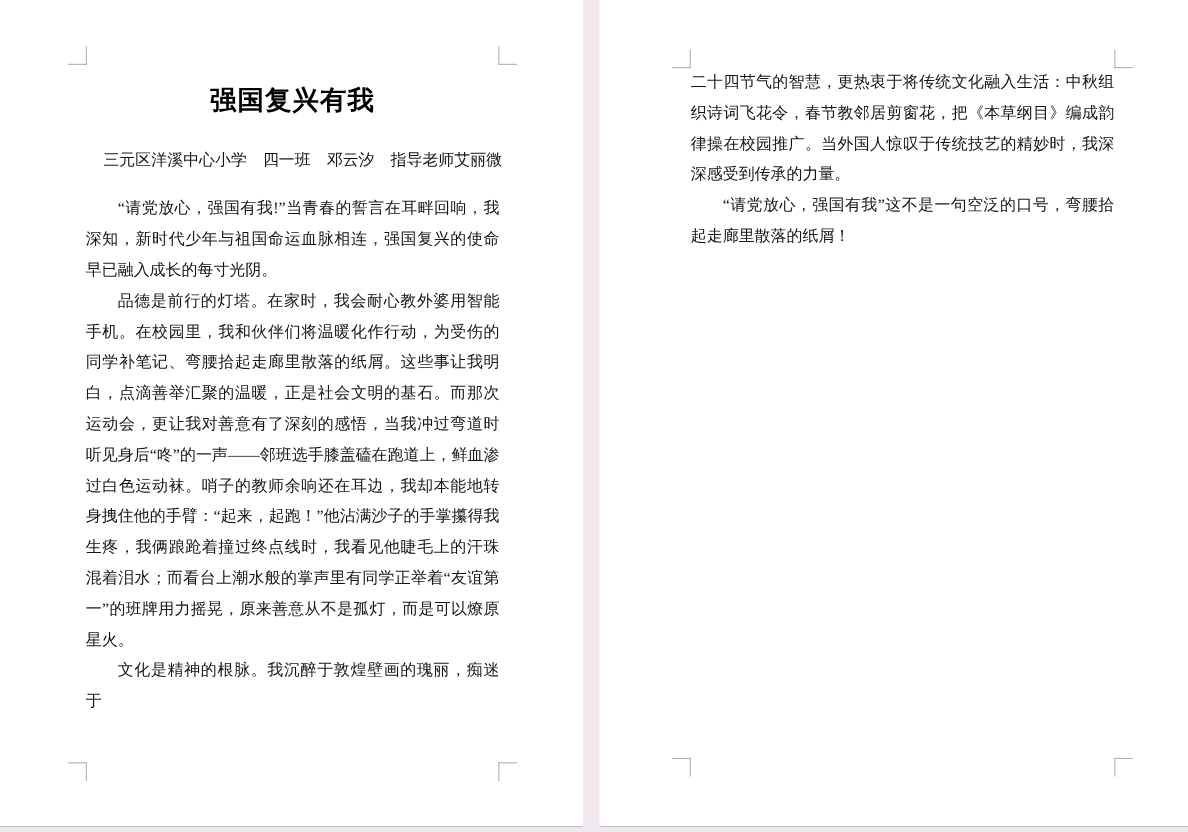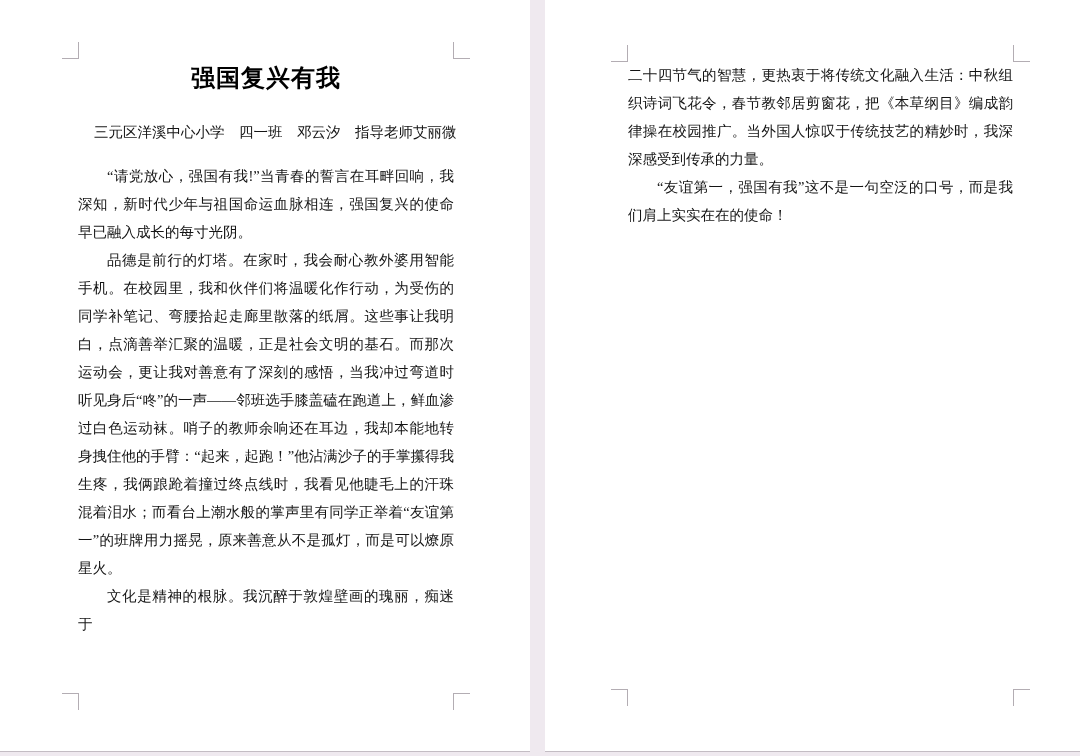--- a/index.html
+++ b/index.html
@@ -29,21 +29,21 @@
   .text-area {
     position: absolute;
     color: #141414;
     font-size: 14.5px;
     line-height: 28px;
   }
   .text-area-left  { left: 78px;  top: 58px; width: 376px; }
   .text-area-right { left: 628px; top: 61px; width: 385px; }
 
   .doc-title {
-    margin: 0;
+    margin: 14px;
     height: 44px;
     line-height: 40px;
     text-align: center;
     font-size: 24px;
     font-weight: bold;
     color: #000000;
     letter-spacing: 1px;
   }
   .byline {
     margin: 16px;
@@ -82,21 +82,21 @@
           <p class="para indent">品德是前行的灯塔。在家时，我会耐心教外婆用智能手机。在校园里，我和伙伴们将温暖化作行动，为受伤的同学补笔记、弯腰拾起走廊里散落的纸屑。这些事让我明白，点滴善举汇聚的温暖，正是社会文明的基石。而那次运动会，更让我对善意有了深刻的感悟，当我冲过弯道时听见身后“咚”的一声——邻班选手膝盖磕在跑道上，鲜血渗过白色运动袜。哨子的教师余响还在耳边，我却本能地转身拽住他的手臂：“起来，起跑！”他沾满沙子的手掌攥得我生疼，我俩踉跄着撞过终点线时，我看见他睫毛上的汗珠混着泪水；而看台上潮水般的掌声里有同学正举着“友谊第一”的班牌用力摇晃，原来善意从不是孤灯，而是可以燎原星火。</p>
           <p class="para indent">文化是精神的根脉。我沉醉于敦煌壁画的瑰丽，痴迷于</p>
         </div>
     </div>
   </div>
 
   <div class="page page-right">
     <div class="text-area text-area-right" style="position:absolute; left:83px; top:61px; width:385px;">
       <div>
           <p class="para">二十四节气的智慧，更热衷于将传统文化融入生活：中秋组织诗词飞花令，春节教邻居剪窗花，把《本草纲目》编成韵律操在校园推广。当外国人惊叹于传统技艺的精妙时，我深深感受到传承的力量。</p>
-          <p class="para indent">“友谊第一，强国有我”这不是一句空泛的口号，而是我们肩上实实在在的使命！</p>
+          <p class="para indent">“请党放心，强国有我”这不是一句空泛的口号，弯腰拾起走廊里散落的纸屑！</p>
         </div>
     </div>
   </div>
 
   <div class="crop tl" style="left:62px;  top:42px;"></div>
   <div class="crop tr" style="left:453px; top:42px;"></div>
   <div class="crop bl" style="left:62px;  top:693px;"></div>
   <div class="crop br" style="left:453px; top:693px;"></div>
 
   <div class="crop tl" style="left:611px;  top:45px;"></div>

